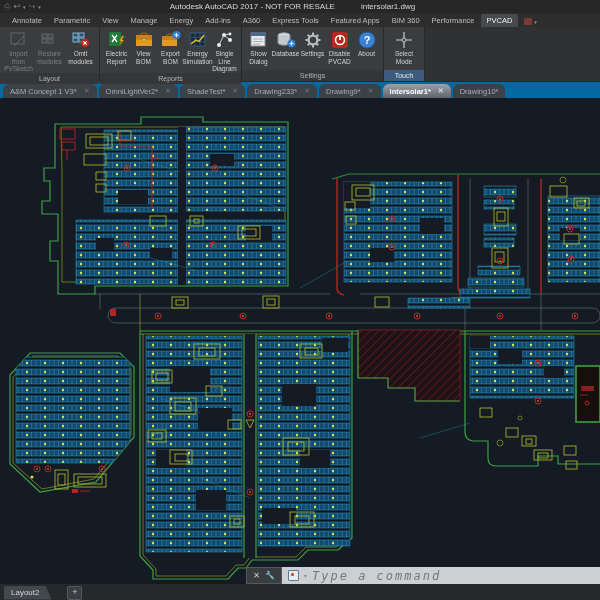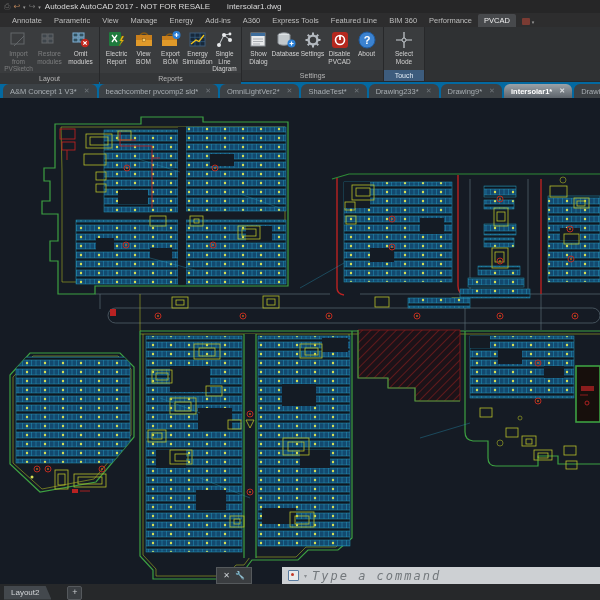--- a/index.html
+++ b/index.html
@@ -3,21 +3,21 @@
 <meta charset="utf-8">
 <style>
   html,body{margin:0;padding:0;width:600px;height:600px;overflow:hidden;background:#1a1a1a;
     font-family:"Liberation Sans",sans-serif;-webkit-font-smoothing:antialiased;}
   
   .titlebar{height:13px;background:#262627;display:flex;align-items:center;font-size:8px;color:#d8d8d8;}
   .qat{display:flex;align-items:center;gap:3px;padding:0 4px;}
   .qat .qi{font-size:8px;color:#b9845a;line-height:10px;}
   .qat .qi.dim{color:#6f6f6f;}
   .qat .caret{font-size:5px;color:#9a9a9a;}
-  .title-center{flex:1;text-align:center;display:flex;gap:17px;}
+  .title-center{flex:1;text-align:center;display:flex;justify-content:center;gap:26px;}
   
   .menubar{height:14px;background:#2d2d2e;display:flex;align-items:flex-end;padding-left:6px;font-size:7.5px;color:#bdbdbd;}
   .mtab{padding:2px 6px 2px 6px;white-space:nowrap;cursor:default;}
   .mtab.active{background:#47494c;color:#efefef;border-radius:2px 2px 0 0;}
   .menu-extra{display:flex;align-items:center;gap:2px;margin-left:6px;padding-bottom:2px;}
   .menu-extra .sq{width:8px;height:7px;background:#7a3b33;border-radius:1px;}
   .menu-extra .caret{font-size:5px;color:#9a9a9a;}
   
   .ribbon{height:54px;background:#2f3133;display:flex;}
   .rgroup{background:#3a3c3e;display:flex;flex-direction:column;border-right:1px solid #27282a;}
@@ -47,21 +47,21 @@
   .r2{stroke:#b92222;fill:none;stroke-width:1.4px;}
   .c{stroke:#2596b8;fill:none;stroke-width:.5px;opacity:.75;}
   .e{stroke:#b7bf2a;fill:none;stroke-width:.8px;}
   .gr{stroke:#5a6a74;fill:none;stroke-width:.7px;}
   .pnl{fill:url(#pnl);stroke:#2596b8;stroke-width:.5px;}
   .gap{fill:#141b24;stroke:none;}
   
   .cmdbar{position:absolute;right:0;bottom:0;height:17px;display:flex;z-index:5;}
   .cmd-tools{background:#3a3d40;border:1px solid #55595c;display:flex;align-items:center;gap:5px;
     padding:0 6px;color:#cfd3d6;font-size:8px;}
-  .cmd-input{width:306px;background:#cdd0d3;display:flex;align-items:center;gap:5px;padding:0 6px;margin-left:30px;}
+  .cmd-input{width:306px;background:#cdd0d3;display:flex;align-items:center;gap:5px;padding:0 6px;}
   .cmd-input .badge{width:9px;height:9px;border:1px solid #5a7ca0;background:#e8eaec;border-radius:1px;position:relative;}
   .cmd-input .badge::after{content:"";position:absolute;left:2px;top:2px;width:3px;height:3px;background:#c23a2a;border-radius:50%;}
   .cmd-input .caret{font-size:6px;color:#8a8e92;}
   .cmd-input .ph{font-family:"DejaVu Sans Mono",monospace;font-style:italic;font-size:12px;color:#73787c;letter-spacing:2px;white-space:nowrap;}
   
   .layoutbar{height:17px;background:#26282a;display:flex;align-items:center;padding-left:4px;gap:16px;}
   .ltab{background:#43484d;color:#d3d6d9;font-size:8px;padding:2px 12px 3px 7px;
     clip-path:polygon(0 0,calc(100% - 6px) 0,100% 100%,0 100%);}
   .lplus{width:13px;height:12px;background:#3a3e42;border:1px solid #55595d;color:#c8cccf;font-size:9px;
     line-height:11px;text-align:center;border-radius:2px;}
@@ -86,21 +86,21 @@
 
 <div class="menubar" data-name="ribbon-tab-bar" id="menubar">
     <span class="mtab" data-name="ribbon-tab-annotate">Annotate</span>
     <span class="mtab" data-name="ribbon-tab-parametric">Parametric</span>
     <span class="mtab" data-name="ribbon-tab-view">View</span>
     <span class="mtab" data-name="ribbon-tab-manage">Manage</span>
     <span class="mtab" data-name="ribbon-tab-output">Energy</span>
     <span class="mtab" data-name="ribbon-tab-add-ins">Add-ins</span>
     <span class="mtab" data-name="ribbon-tab-a360">A360</span>
     <span class="mtab" data-name="ribbon-tab-express-tools">Express Tools</span>
-    <span class="mtab" data-name="ribbon-tab-featured-apps">Featured Line</span>
+    <span class="mtab" data-name="ribbon-tab-featured-apps">Featured Apps</span>
     <span class="mtab" data-name="ribbon-tab-bim-360">BIM 360</span>
     <span class="mtab" data-name="ribbon-tab-performance">Performance</span>
     <span class="mtab active" data-name="ribbon-tab-pvcad">PVCAD</span>
     <span class="menu-extra" data-name="ribbon-display-toggle">
       <span class="sq" data-name="ribbon-state-icon"></span>
       <span class="caret" data-name="chevron-down-icon">▾</span>
     </span>
   </div>
 
 <div class="ribbon" data-name="ribbon" id="ribbon">
@@ -275,24 +275,20 @@
           <div data-name="ribbon-button-label">Select Mode</div>
         </div>
       </div>
       <div class="rlabel" data-name="ribbon-group-label">Touch</div>
     </div>
   </div>
 
 <div class="filetabs" data-name="file-tab-bar" id="filetabs">
     <div class="ftab" data-name="file-tab-a-m-concept-1-v3">
       <span data-name="file-tab-label">A&amp;M Concept 1 V3*</span>
-      <span class="x" data-name="close-tab-icon">✕</span>
-    </div>
-    <div class="ftab" data-name="file-tab-beachcomber-pvcomp2-sld">
-      <span data-name="file-tab-label">beachcomber pvcomp2 sld*</span>
       <span class="x" data-name="close-tab-icon">✕</span>
     </div>
     <div class="ftab" data-name="file-tab-omnilightver2">
       <span data-name="file-tab-label">OmniLightVer2*</span>
       <span class="x" data-name="close-tab-icon">✕</span>
     </div>
     <div class="ftab" data-name="file-tab-shadetest">
       <span data-name="file-tab-label">ShadeTest*</span>
       <span class="x" data-name="close-tab-icon">✕</span>
     </div>

